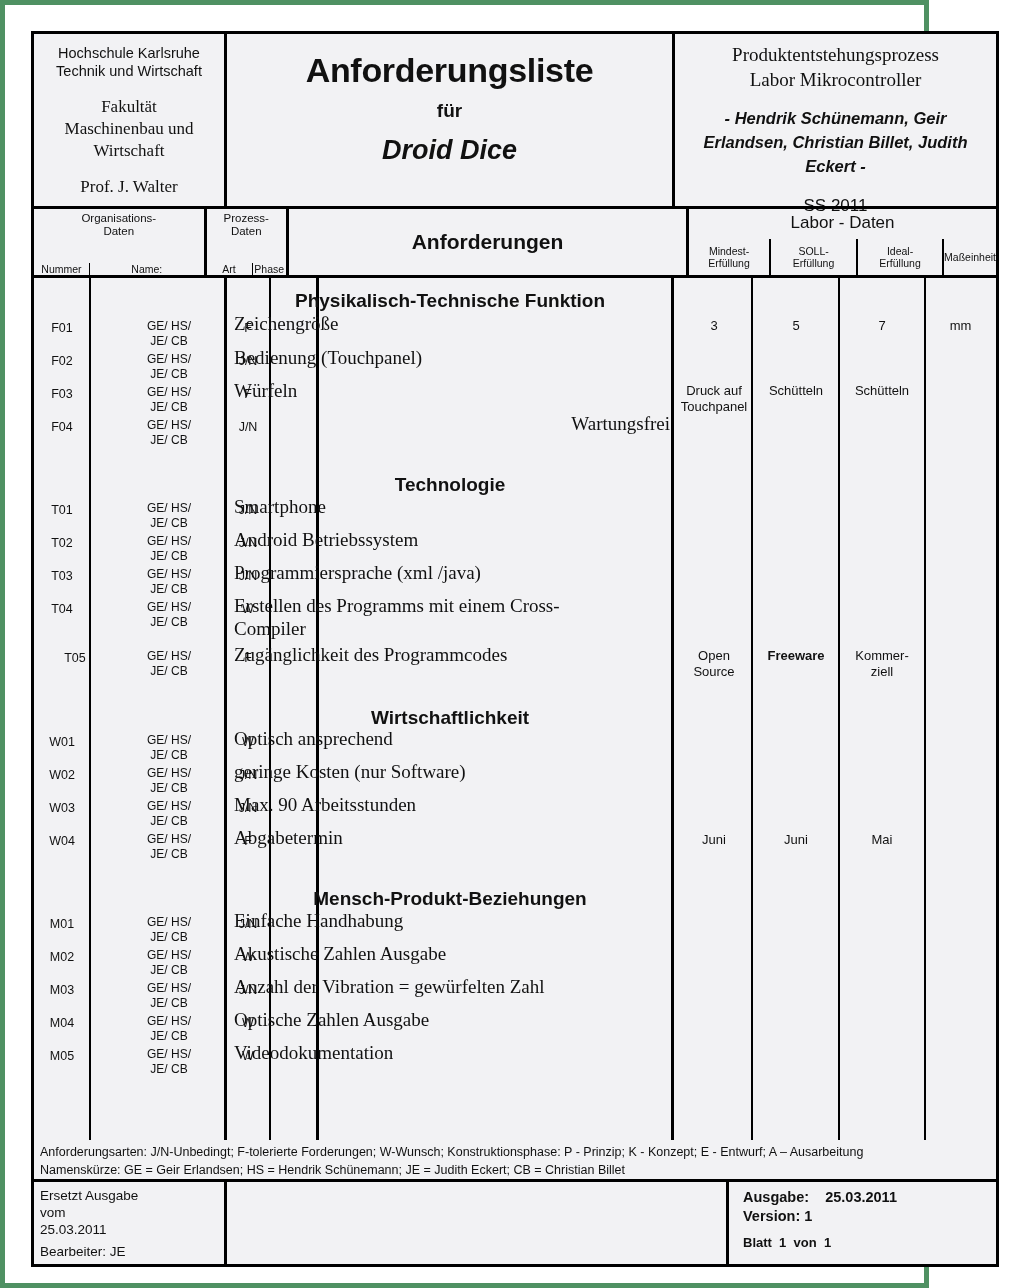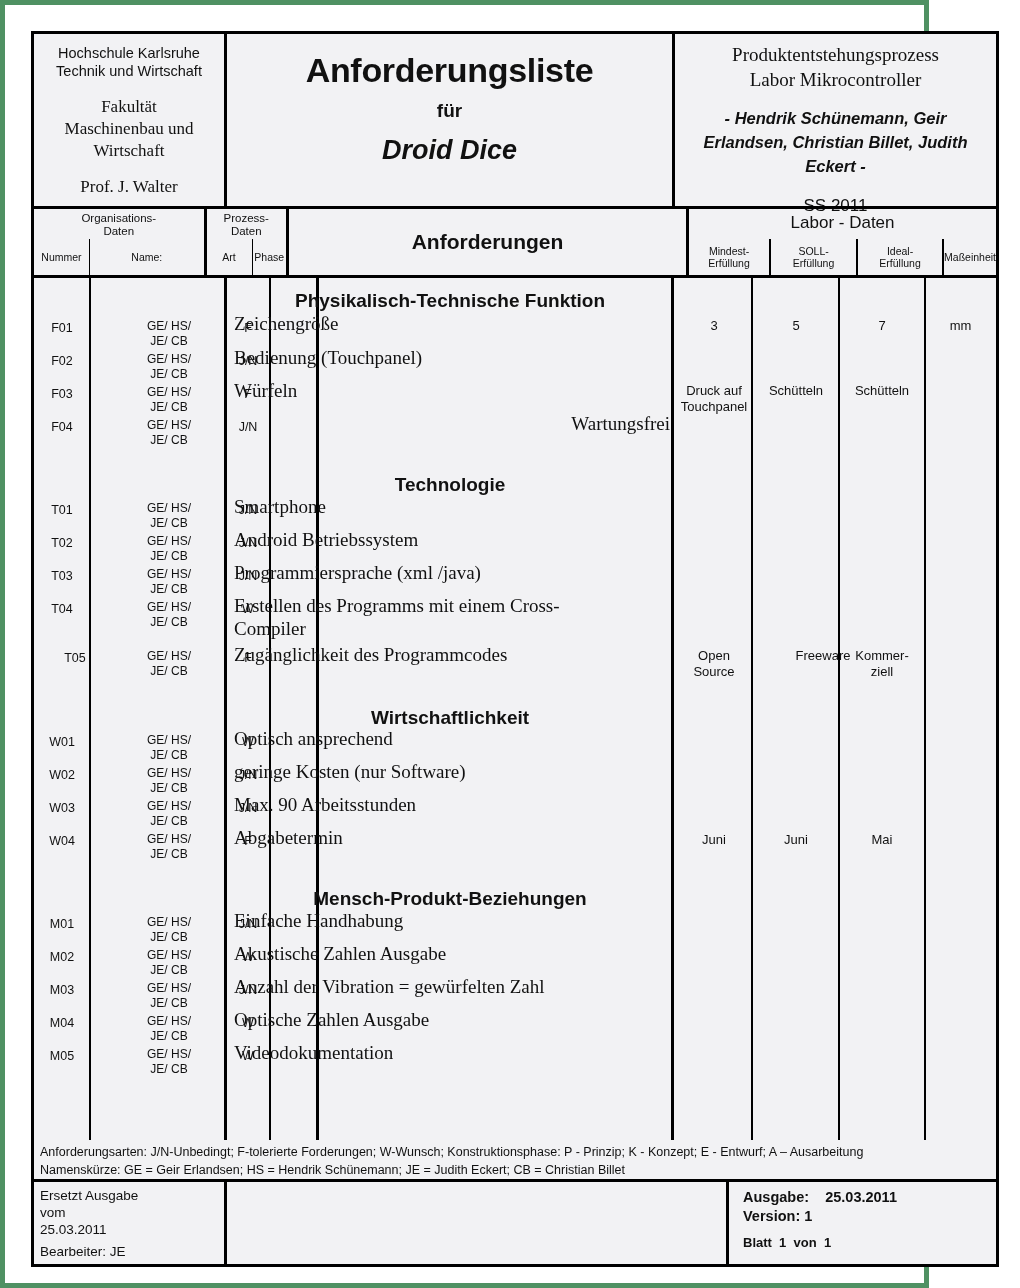--- a/index.html
+++ b/index.html
@@ -158,20 +158,21 @@
     font-size: 11.5px;
     text-align: center;
     line-height: 13px;
     padding-top: 3px;
     height: 30px;
     box-sizing: border-box;
   }
   .ch-sub-row {
     display: flex;
     flex: 1;
+    align-items: flex-end;
   }
   .ch-sub {
     box-sizing: border-box;
     font-size: 10.5px;
     display: flex;
     align-items: center;
     justify-content: center;
     text-align: center;
     line-height: 12px;
   }
@@ -480,21 +481,21 @@
       <div class="rowid" style="left:3px;  top:324px;">T04</div>
       <div class="rowname" style="left:95px; top:322px;">GE/ HS/<br>JE/ CB</div>
       <div class="rowart" style="left:193px;top:324px;">W</div>
       <div class="reqtext" style="top:316px;">Erstellen des Programms mit einem Cross-<br>Compiler</div>
 
       <div class="rowid" style="left:16px;  top:373px;">T05</div>
       <div class="rowname" style="left:95px; top:371px;">GE/ HS/<br>JE/ CB</div>
       <div class="rowart" style="left:193px;top:373px;">F</div>
       <div class="reqtext" style="top:365px;">Zugänglichkeit des Programmcodes</div>
       <div class="wcell" style="left:645px;top:370px;width:70px;">Open<br>Source</div>
-      <div class="wcell" style="left:749px;top:370px;width:80px;">Freeware</div>
+      <div class="wcell" style="left:722px;top:370px;width:80px;font-weight:bold;">Freeware</div>
       <div class="wcell" style="left:808px;top:370px;width:80px;">Kommer-<br>ziell</div>
 
       <div class="sechead" style="top:429px;">Wirtschaftlichkeit</div>
 
       <div class="rowid" style="left:3px;  top:457px;">W01</div>
       <div class="rowname" style="left:95px; top:455px;">GE/ HS/<br>JE/ CB</div>
       <div class="rowart" style="left:193px;top:457px;">W</div>
       <div class="reqtext" style="top:449px;">Optisch ansprechend</div>
 
       <div class="rowid" style="left:3px;  top:490px;">W02</div>

